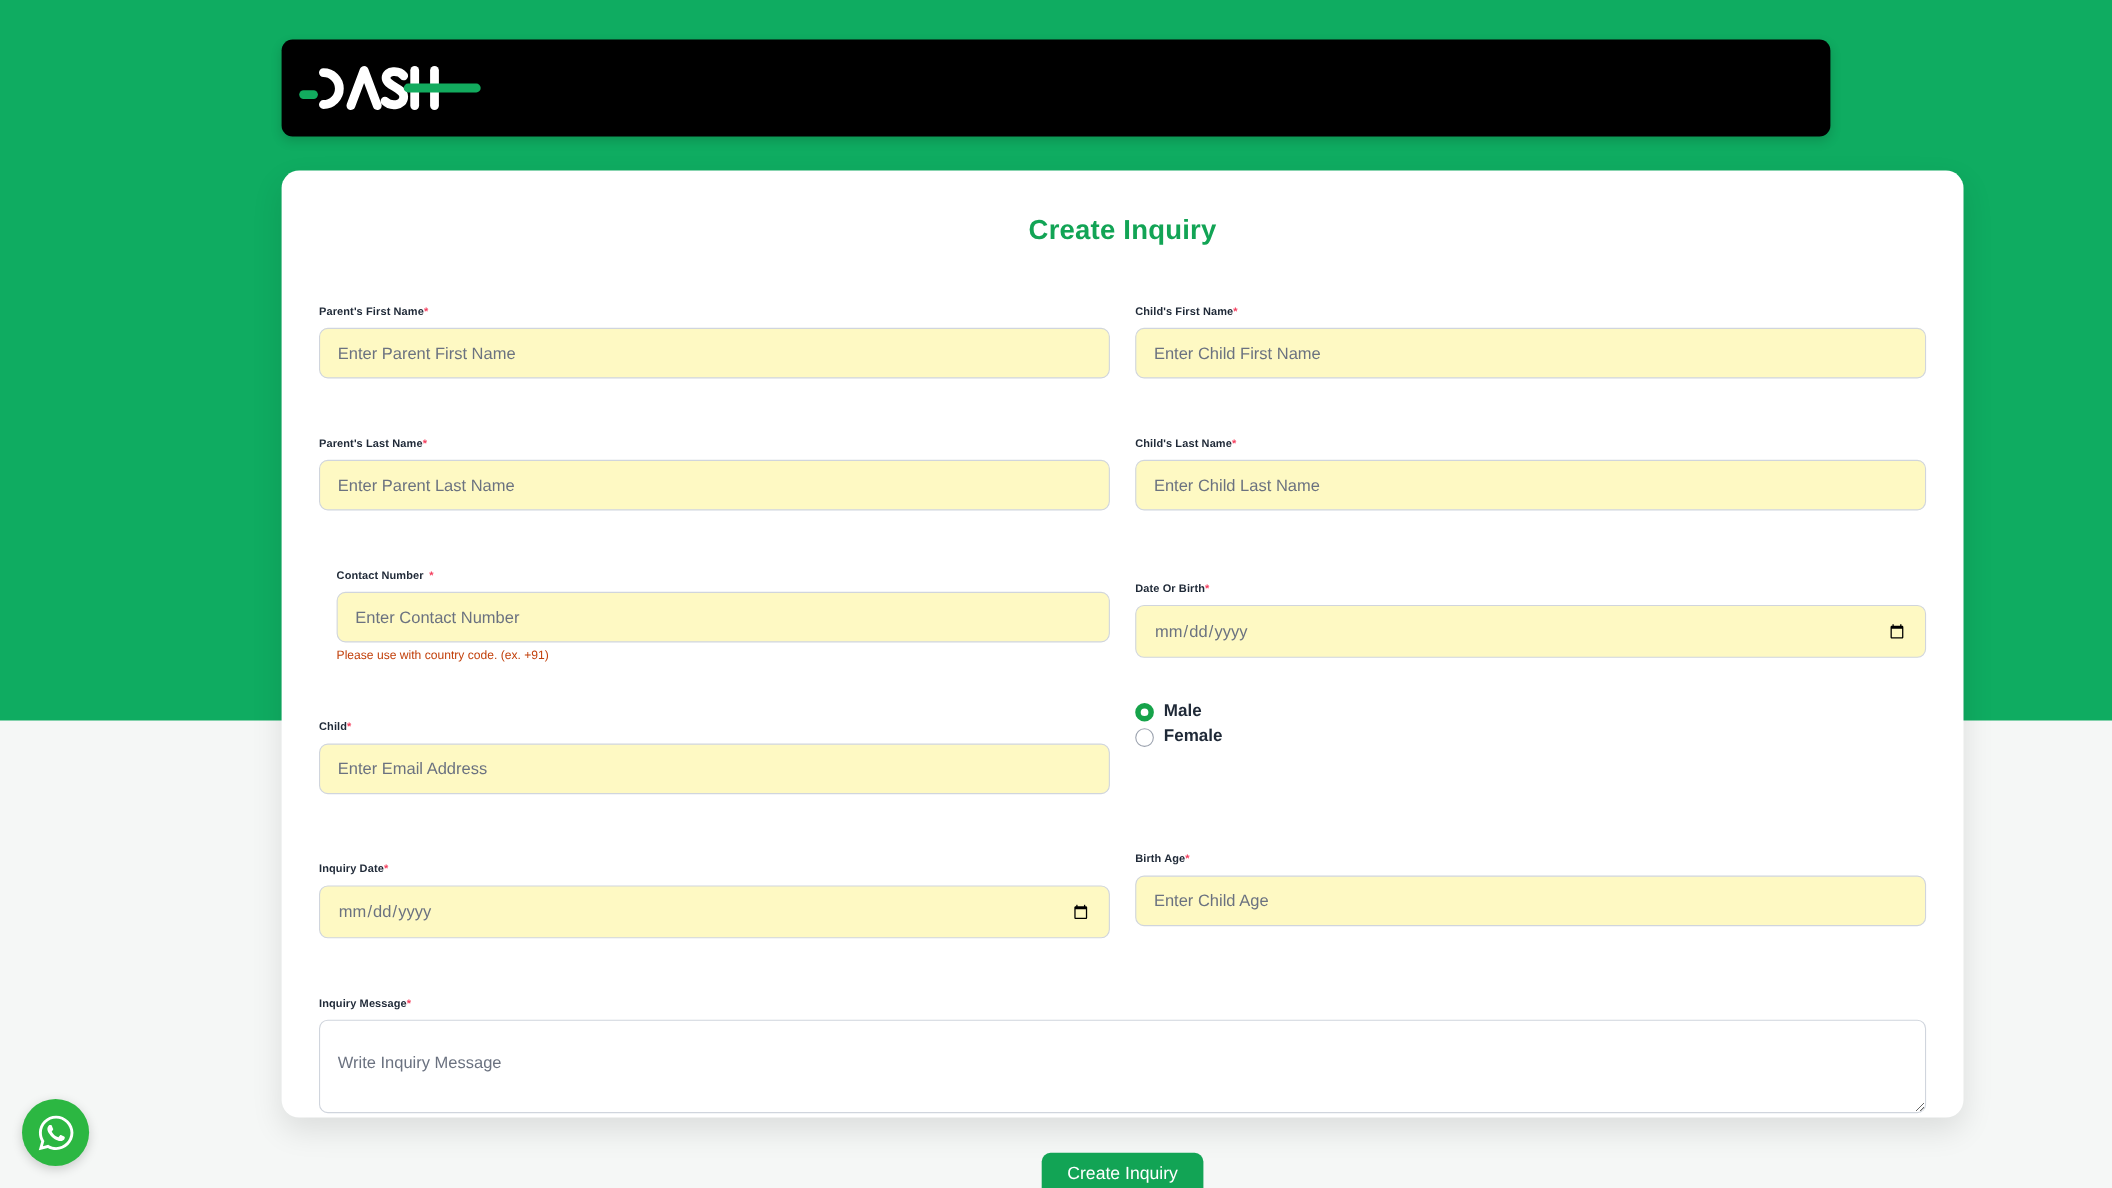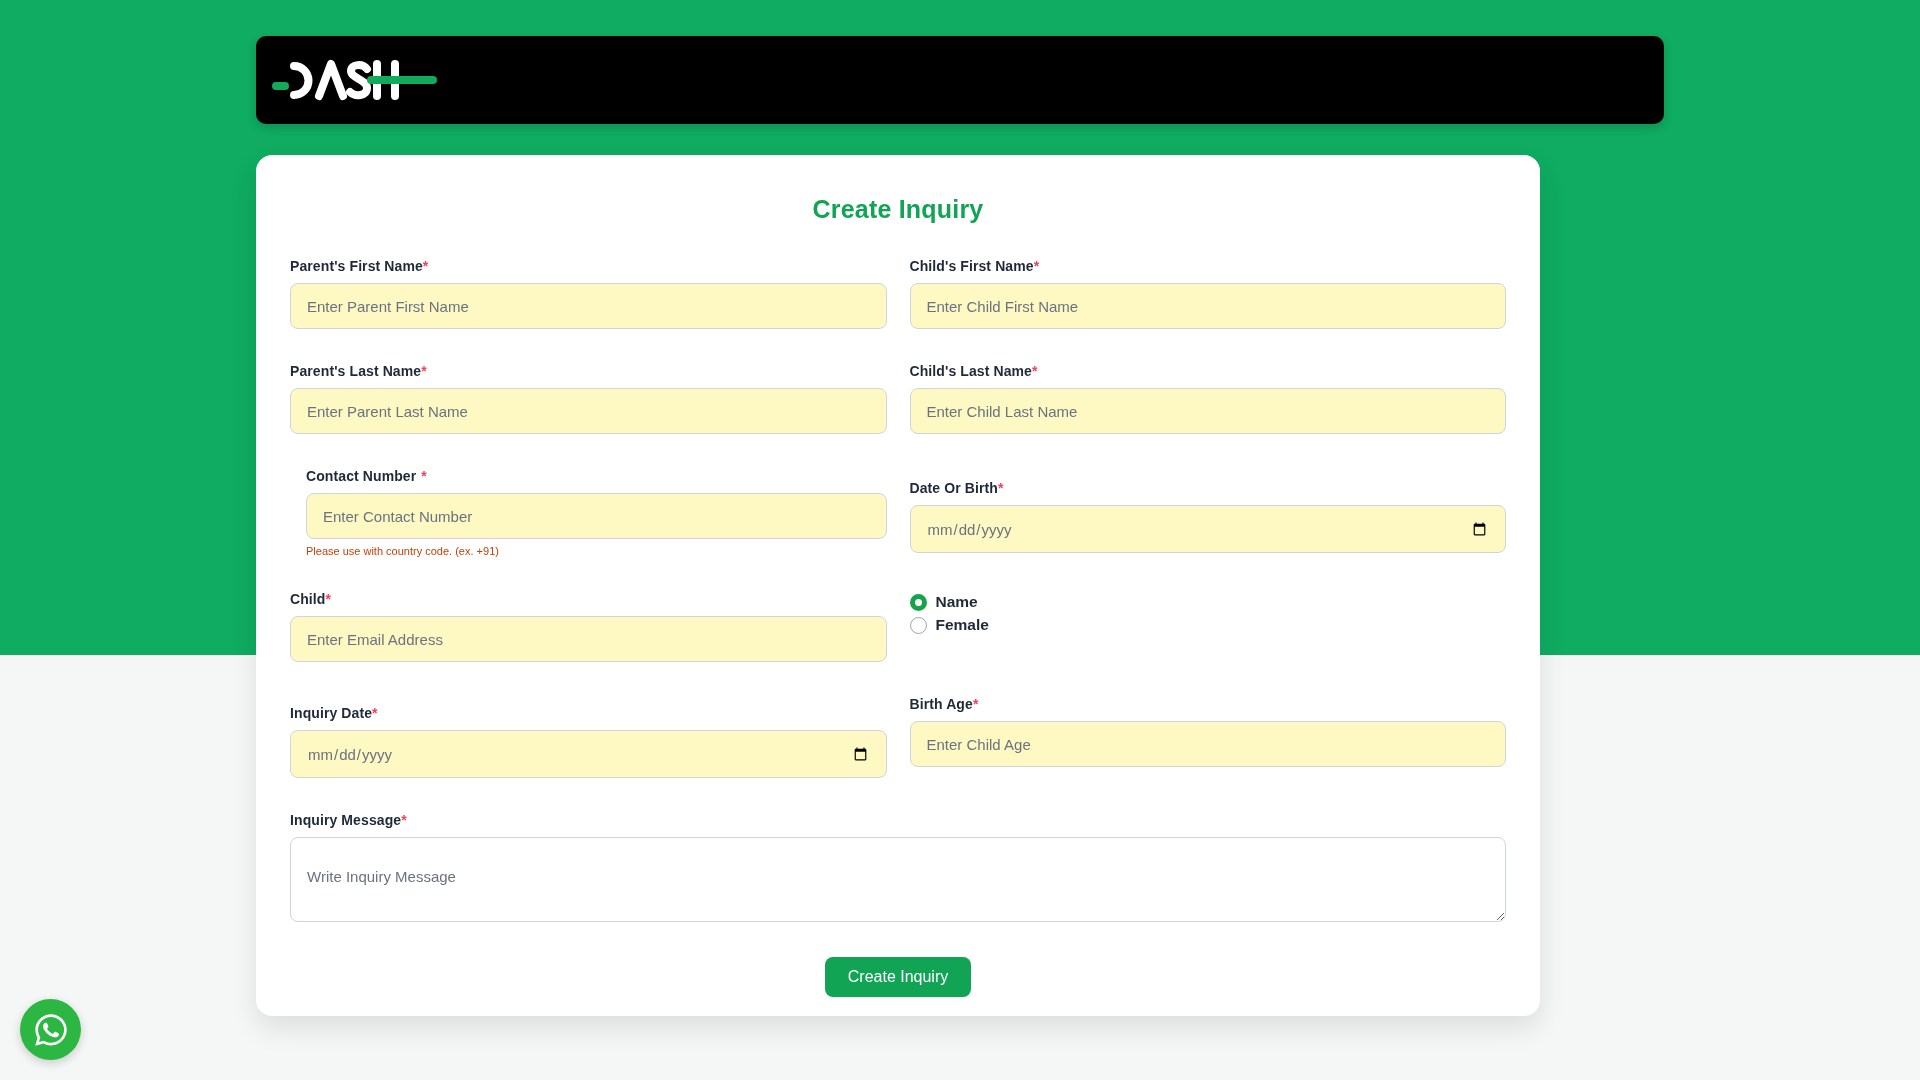--- a/index.html
+++ b/index.html
@@ -15,36 +15,36 @@
     background:#0fac61;
   }
   .header-bar {
     position:absolute; left:256px; top:36px; width:1408px; height:88px;
     background:#000; border-radius:10px;
     display:flex; align-items:center; padding-left:14px;
     box-shadow:0 4px 10px rgba(0,0,0,.15);
   }
   .logo-svg { display:block; }
   .card {
-    position:absolute; left:256px; top:155px; width:1284px; height:861px;
+    position:absolute; left:256px; top:155px; width:1529px; height:861px;
     background:#fff; border-radius:16px;
     box-shadow:0 12px 28px rgba(0,0,0,.10);
     padding:40px 34px 40px;
   }
   .card-title {
     text-align:center; color:#12a455; font-size:25px; font-weight:700;
     margin-bottom:34px; letter-spacing:.2px;
   }
   .form-grid {
     display:grid; grid-template-columns:1fr 1fr; column-gap:23px; row-gap:34px;
   }
   .field-group { display:block; }
   .field-label {
-    display:block; font-size:14px; font-weight:700; color:#1f2937;
-    margin-bottom:9px; letter-spacing:.1px;
+    display:block; font-size:10px; font-weight:700; color:#1f2937;
+    margin-bottom:9px; letter-spacing:.1px;margin-top:20px;
   }
   .req { color:#f43f5e; font-weight:700; }
   .req.spaced { margin-left:5px; }
   .text-input, .date-input {
     width:100%; height:46px; border:1px solid #d0d5dd; border-radius:8px;
     padding:0 16px; font-size:15px; color:#374151; background:#fef9c3; outline:none;
     font-family:"Liberation Sans", sans-serif;
   }
   .text-input::placeholder, .msg-textarea::placeholder { color:#6b7280; opacity:1; }
   .date-input { height:48px; color:#6b7280; }
@@ -135,21 +135,21 @@
     </div>
 
     <div class="field-group">
       <label class="field-label"><span>Child</span><span class="req">*</span></label>
       <input class="text-input" type="text" placeholder="Enter Email Address" style="">
     </div>
     <div class="field-group">
       <div class="radio-list">
         <div class="radio-row">
           <span class="radio-dot checked"></span>
-          <span class="radio-label">Name</span>
+          <span class="radio-label">Male</span>
         </div>
         <div class="radio-row">
           <span class="radio-dot"></span>
           <span class="radio-label">Female</span>
         </div>
       </div>
     </div>
 
     <div class="field-group" style="margin-top:9px;">
       <label class="field-label"><span>Inquiry Date</span><span class="req">*</span></label>

